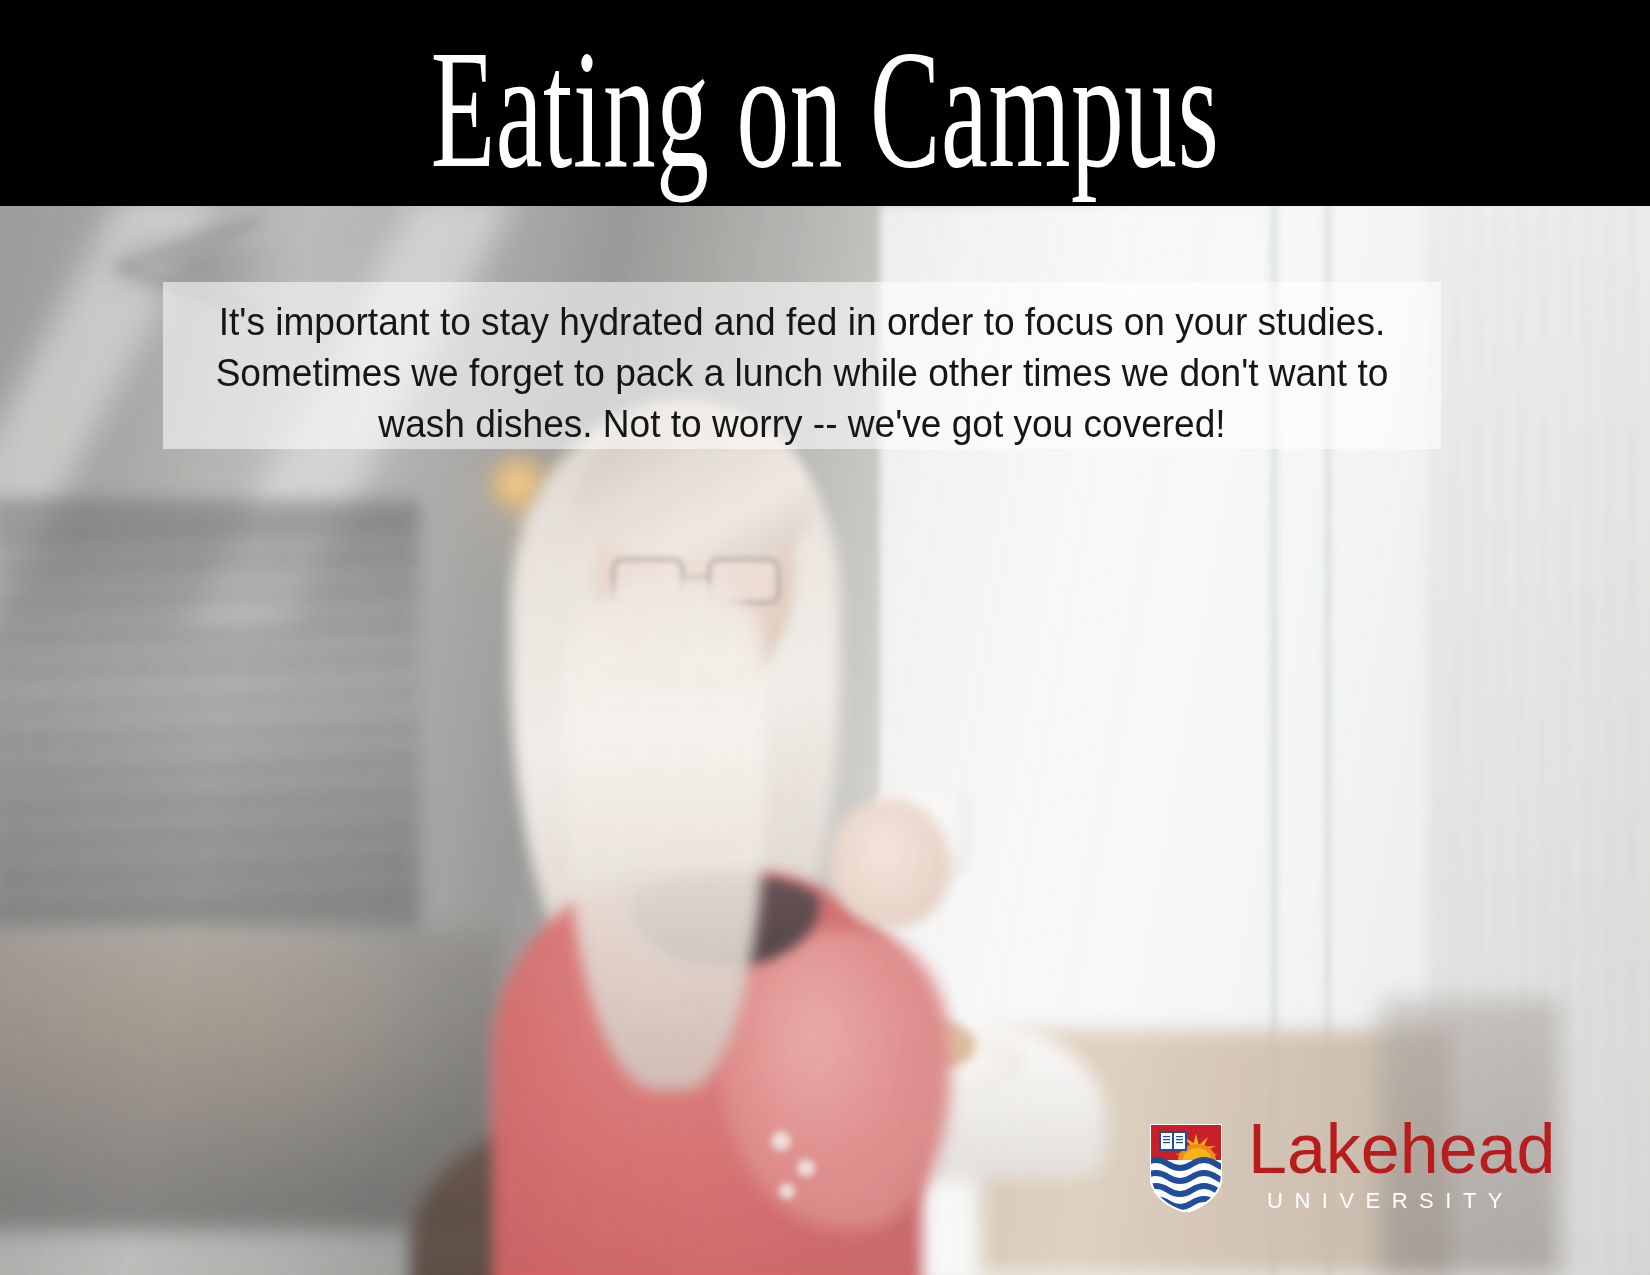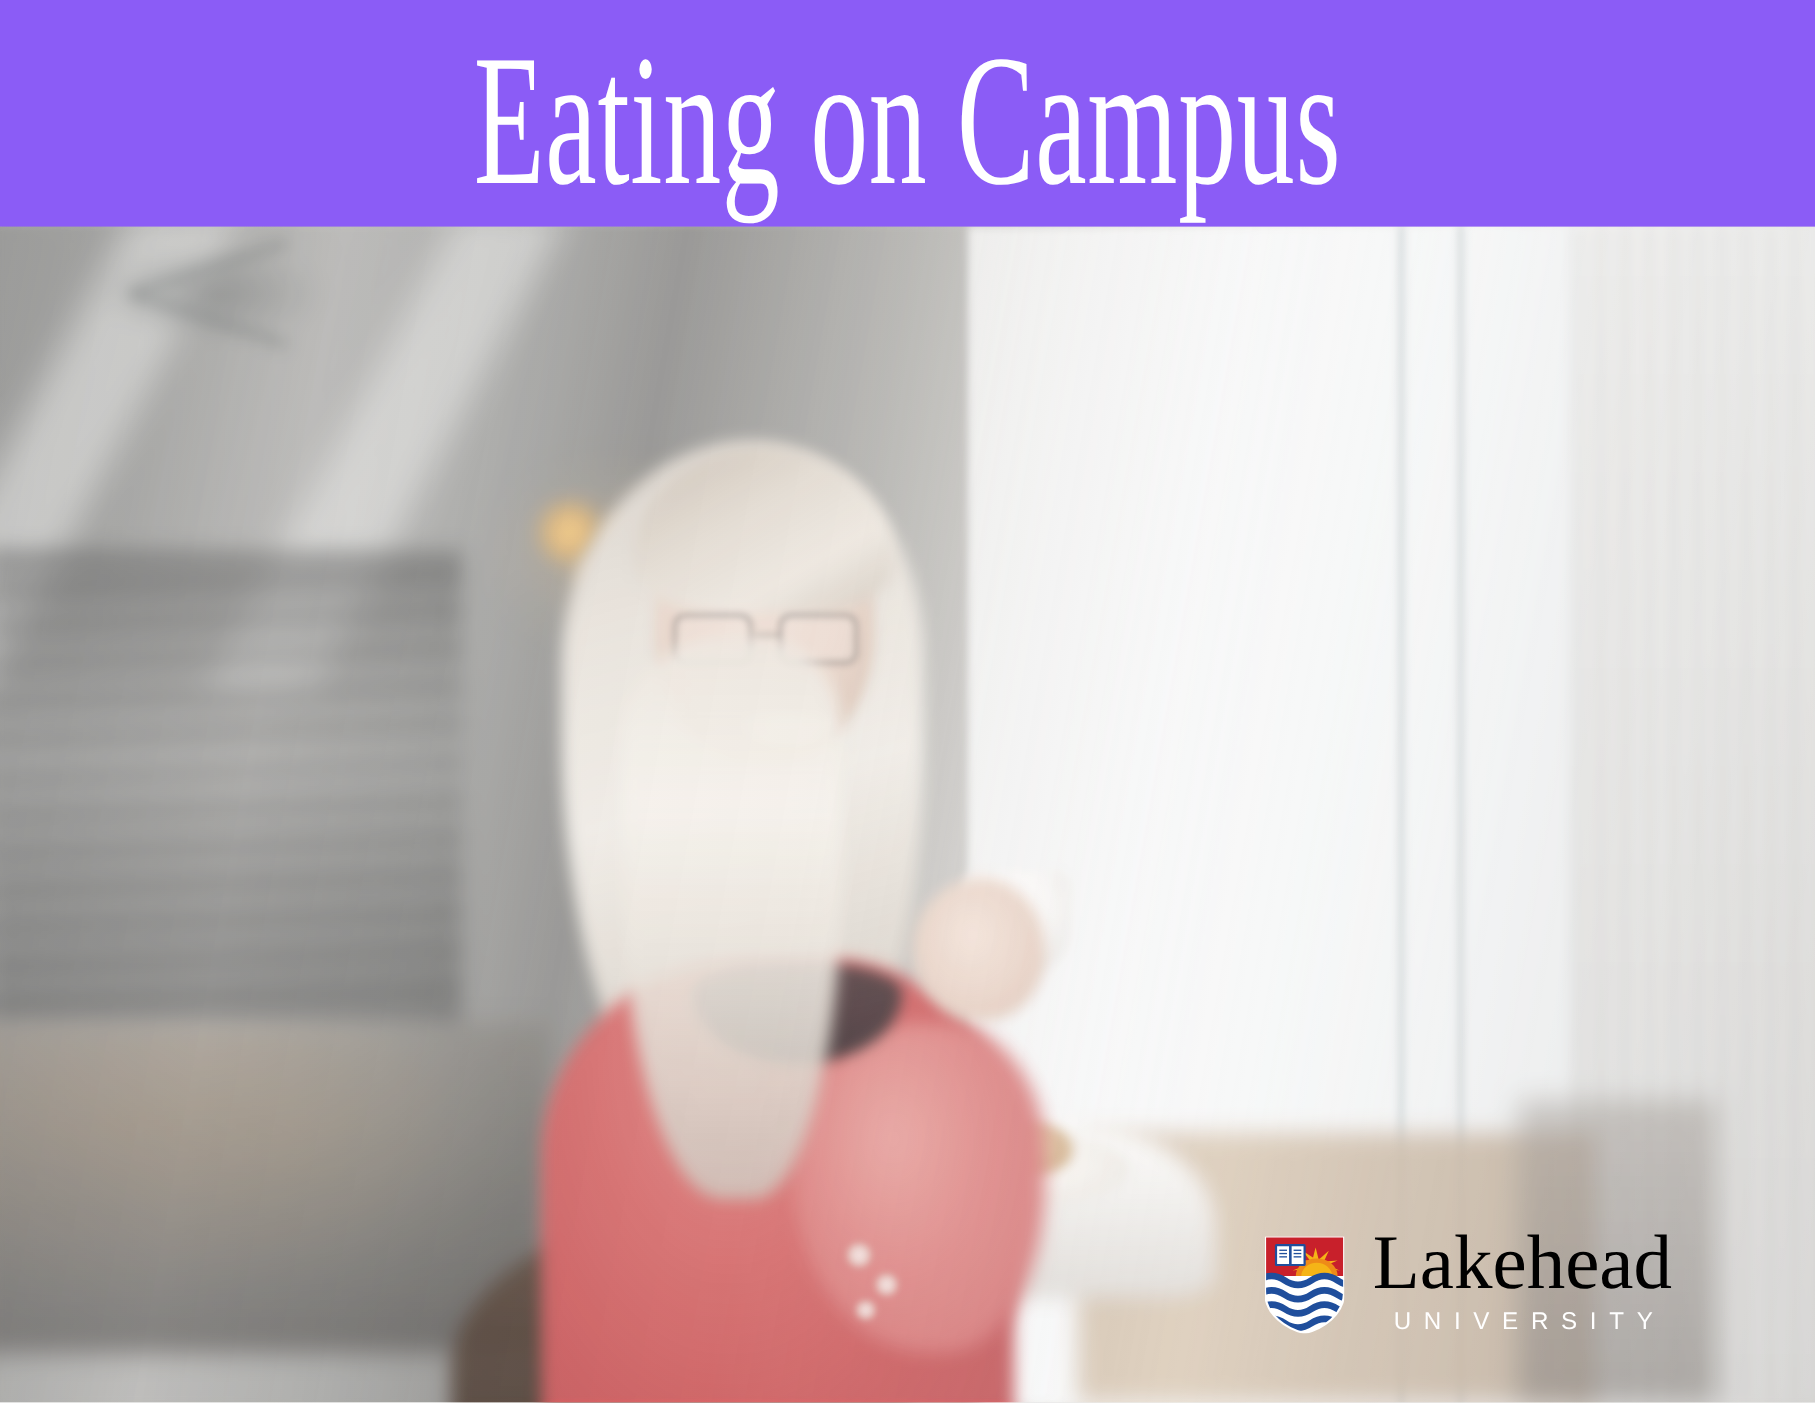--- a/index.html
+++ b/index.html
@@ -240,21 +240,21 @@
   }
   .bg-wash {
     position:absolute; left:0; top:206px; right:0; bottom:0;
     background:linear-gradient(100deg, rgba(245,245,244,.18) 0%, rgba(250,250,250,.10) 45%, rgba(255,255,255,.26) 78%, rgba(255,255,255,.18) 100%);
     pointer-events:none;
   }
 
   
   .header {
     position:absolute; left:0; top:0; width:1650px; height:206px;
-    background:#8b5cf6;
+    background:#000000;
     z-index:5;
   }
   .header-title {
     position:absolute; left:0; right:0; top:34px;
     text-align:center;
     font-family:"Liberation Serif", "DejaVu Serif", serif;
     font-size:170px;
     line-height:150px;
     letter-spacing:1px;
     color:#ffffff;
@@ -333,24 +333,24 @@
 
   
   .logo-wrap {
     position:absolute; left:1150px; top:1104px; width:470px; height:150px;
     z-index:6;
     display:flex; align-items:flex-start;
   }
   .logo-shield { width:72px; height:88px; margin-top:20px; flex:0 0 auto; }
   .logo-word { margin-left:26px; padding-top:10px; }
   .logo-name {
-    font-family:Liberation Serif, serif;
+    font-family:Liberation Sans, sans-serif;
     font-size:70px;
     line-height:70px;
-    color:#000000;
+    color:#b91c1c;
     letter-spacing:0px;
   }
   .logo-sub {
     font-family:"Liberation Sans", sans-serif;
     font-size:22px;
     line-height:26px;
     color:#ffffff;
     letter-spacing:11.5px;
     padding-left:3px;
     margin-top:4px;
@@ -407,20 +407,23 @@
     </div>
 
     <div class="bg-soften"></div>
     <div class="bg-wash"></div>
   </div>
 
   <div class="header">
     <div class="header-title">Eating on Campus</div>
   </div>
 
+  <div class="panel" id="panel-intro">
+    <div class="intro-text">It's important to stay hydrated and fed in order to focus on your studies. Sometimes we forget to pack a lunch while other times we don't want to wash dishes. Not to worry -- we've got you covered!</div>
+  </div>
 
 
 
 
   <div class="logo-wrap">
     <svg class="logo-shield" viewBox="0 0 72 88">
       <defs>
         <clipPath id="shieldClip">
           <path d="M0,0 H72 V50 C72,72 52,84 36,88 C20,84 0,72 0,50 Z"></path>
         </clipPath>

